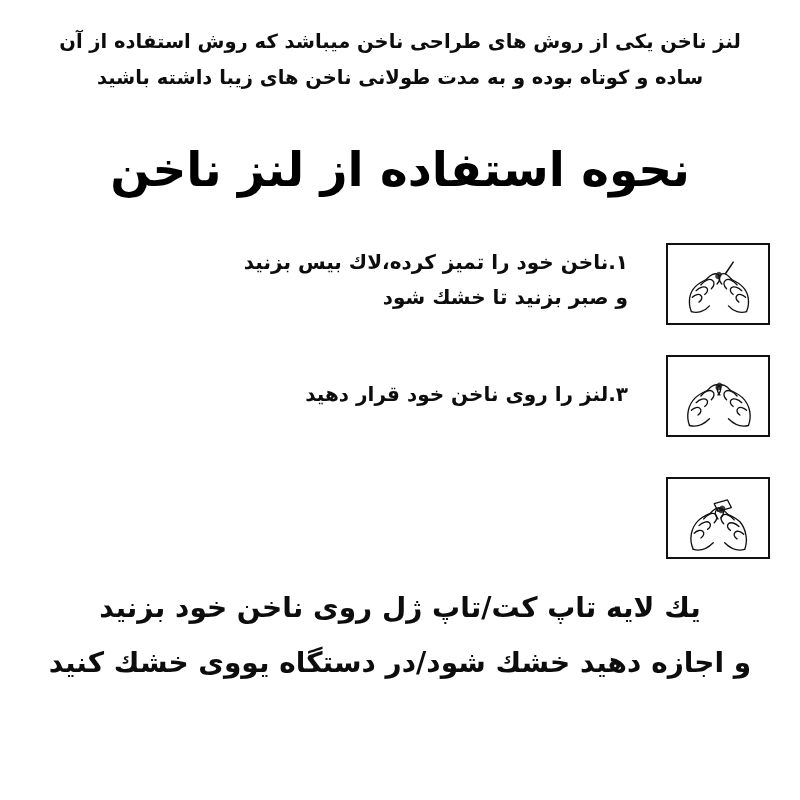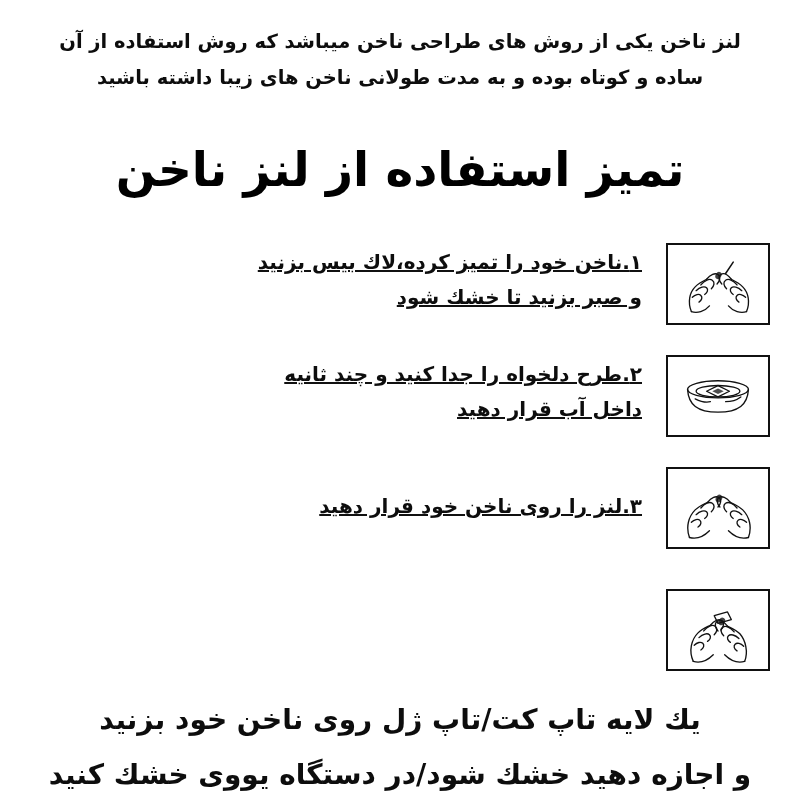--- a/index.html
+++ b/index.html
@@ -54,23 +54,22 @@
     margin-top: 34px;
     display: flex;
     flex-direction: column;
     gap: 14px;
   }
   .step {
     display: flex;
     flex-direction: row;
     align-items: flex-start;
     justify-content: flex-start;
-    gap: 18px;
+    gap: 32px;
     min-height: 80px;
-    text-decoration: underline;
   }
   .step-text {
     flex: 1 1 auto;
     text-align: right;
     font-size: 20px;
     line-height: 1.75;
     font-weight: 700;
     color: #0d0d0d;
     padding-top: 2px;
     padding-right: 6px;
@@ -110,21 +109,21 @@
 </head>
 <body>
 
 <div class="page">
 
   <div class="intro">
     <div>لنز ناخن یکی از روش های طراحی ناخن میباشد که روش استفاده از آن</div>
     <div>ساده و کوتاه بوده و به مدت طولانی ناخن های زیبا داشته باشید</div>
   </div>
 
-  <div class="title">تمیز استفاده از لنز ناخن</div>
+  <div class="title">نحوه استفاده از لنز ناخن</div>
 
   <div class="steps">
 
     <div class="step s1">
       <div class="thumb">
         <svg viewBox="0 0 104 82" xmlns="http://www.w3.org/2000/svg" fill="none" stroke="#111" stroke-width="1.4" stroke-linecap="round" stroke-linejoin="round">
           <g>
 
             <path d="M24 70 C20 60 22 50 28 44 C32 40 36 38 40 36"></path>
             <path d="M40 36 C44 31 49 29 52 31 C55 33 54 38 51 41"></path>
@@ -145,39 +144,20 @@
             <path d="M60 30 L68 18" stroke-width="1.6"></path>
           </g>
         </svg>
       </div>
       <div class="step-text">
         <div>۱.ناخن خود را تمیز کرده،لاك بیس بزنید</div>
         <div>و صبر بزنید تا خشك شود</div>
       </div>
     </div>
 
-    <div class="step s2">
-      <div class="thumb">
-        <svg viewBox="0 0 104 82" xmlns="http://www.w3.org/2000/svg" fill="none" stroke="#111" stroke-width="1.4" stroke-linecap="round" stroke-linejoin="round">
-          <g>
-            <ellipse cx="52" cy="34" rx="32" ry="9"></ellipse>
-            <path d="M20 34 C21 50 30 58 52 58 C74 58 83 50 84 34"></path>
-            <ellipse cx="52" cy="36" rx="23" ry="6"></ellipse>
-            <path d="M40 36 L52 30 L64 36 L52 42 Z"></path>
-            <path d="M46 36 L52 33 L58 36 L52 39 Z" fill="#111" fill-opacity="0.75" stroke="none"></path>
-            <path d="M28 44 C34 47 40 48 44 47"></path>
-            <path d="M60 47 C66 47 72 45 76 42"></path>
-          </g>
-        </svg>
-      </div>
-      <div class="step-text">
-        <div>۲.طرح دلخواه را جدا كنید و چند ثانیه</div>
-        <div>داخل آب قرار دهید</div>
-      </div>
-    </div>
 
     <div class="step s3">
       <div class="thumb">
         <svg viewBox="0 0 104 82" xmlns="http://www.w3.org/2000/svg" fill="none" stroke="#111" stroke-width="1.4" stroke-linecap="round" stroke-linejoin="round">
           <g>
             <path d="M22 72 C18 61 21 50 28 43 C32 39 37 37 41 35"></path>
             <path d="M41 35 C45 30 50 28 53 30 C56 32 55 37 52 40"></path>
             <path d="M34 41 C38 36 43 34 46 36 C49 38 48 42 45 45"></path>
             <path d="M29 48 C33 44 38 43 40 45 C42 47 41 50 38 52"></path>
             <path d="M24 56 C27 53 31 52 33 54 C35 56 34 59 31 61"></path>

